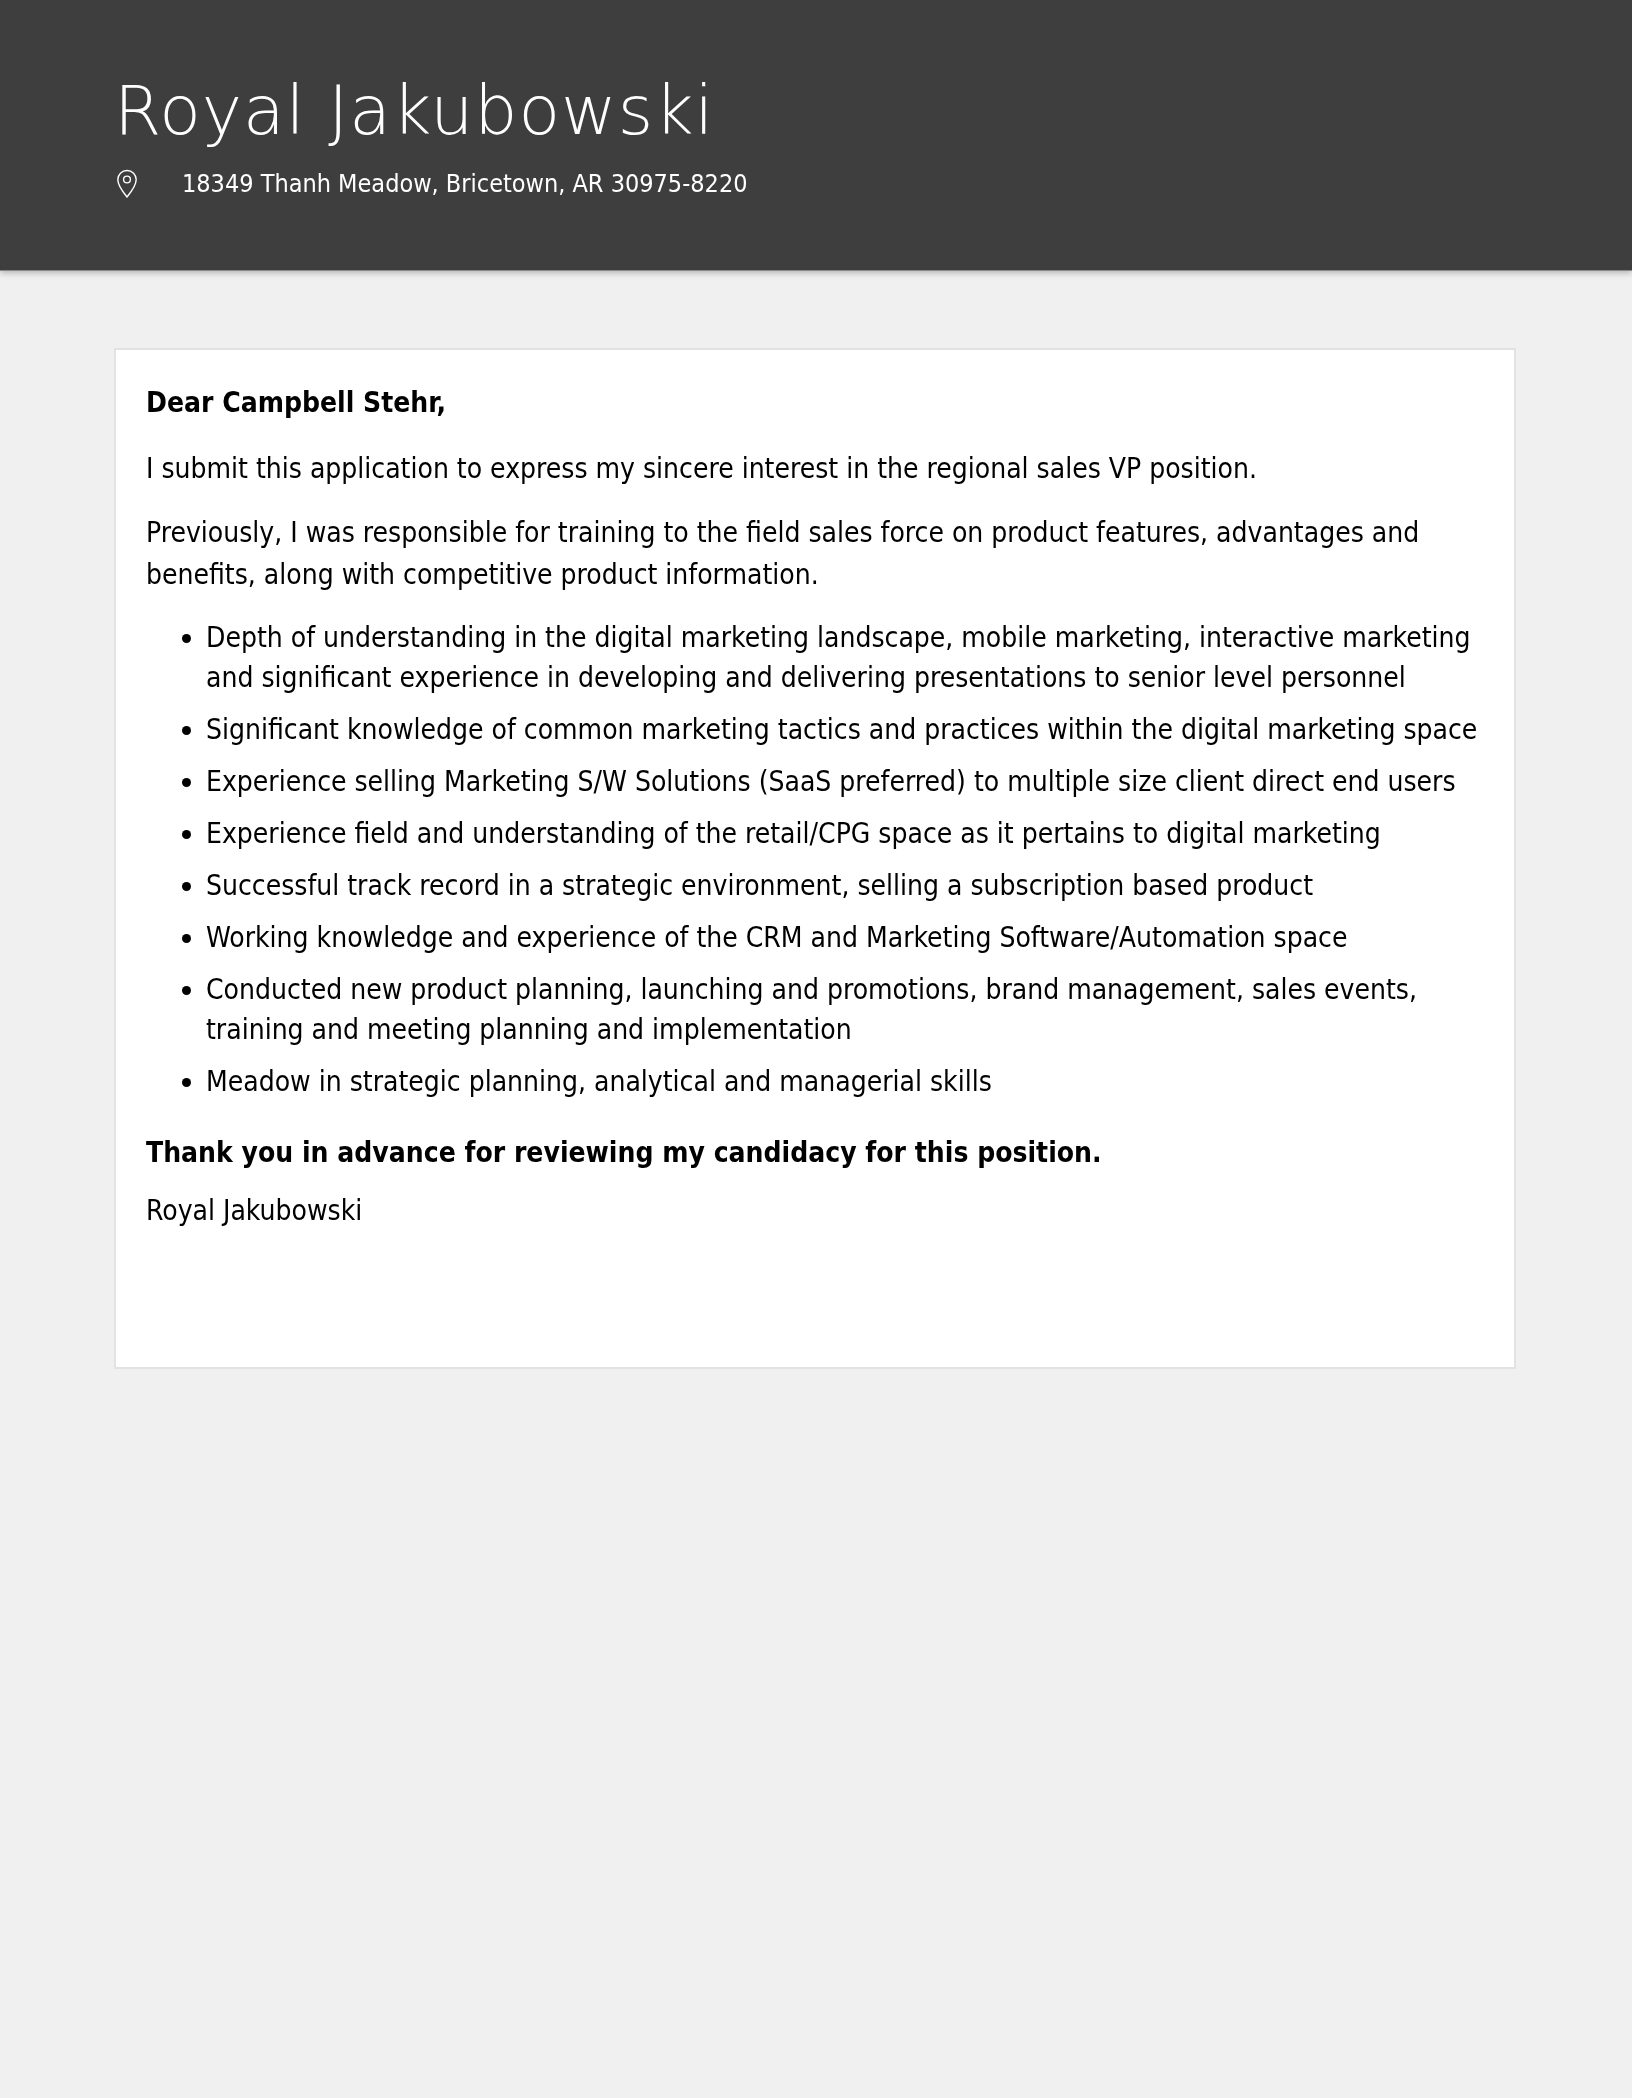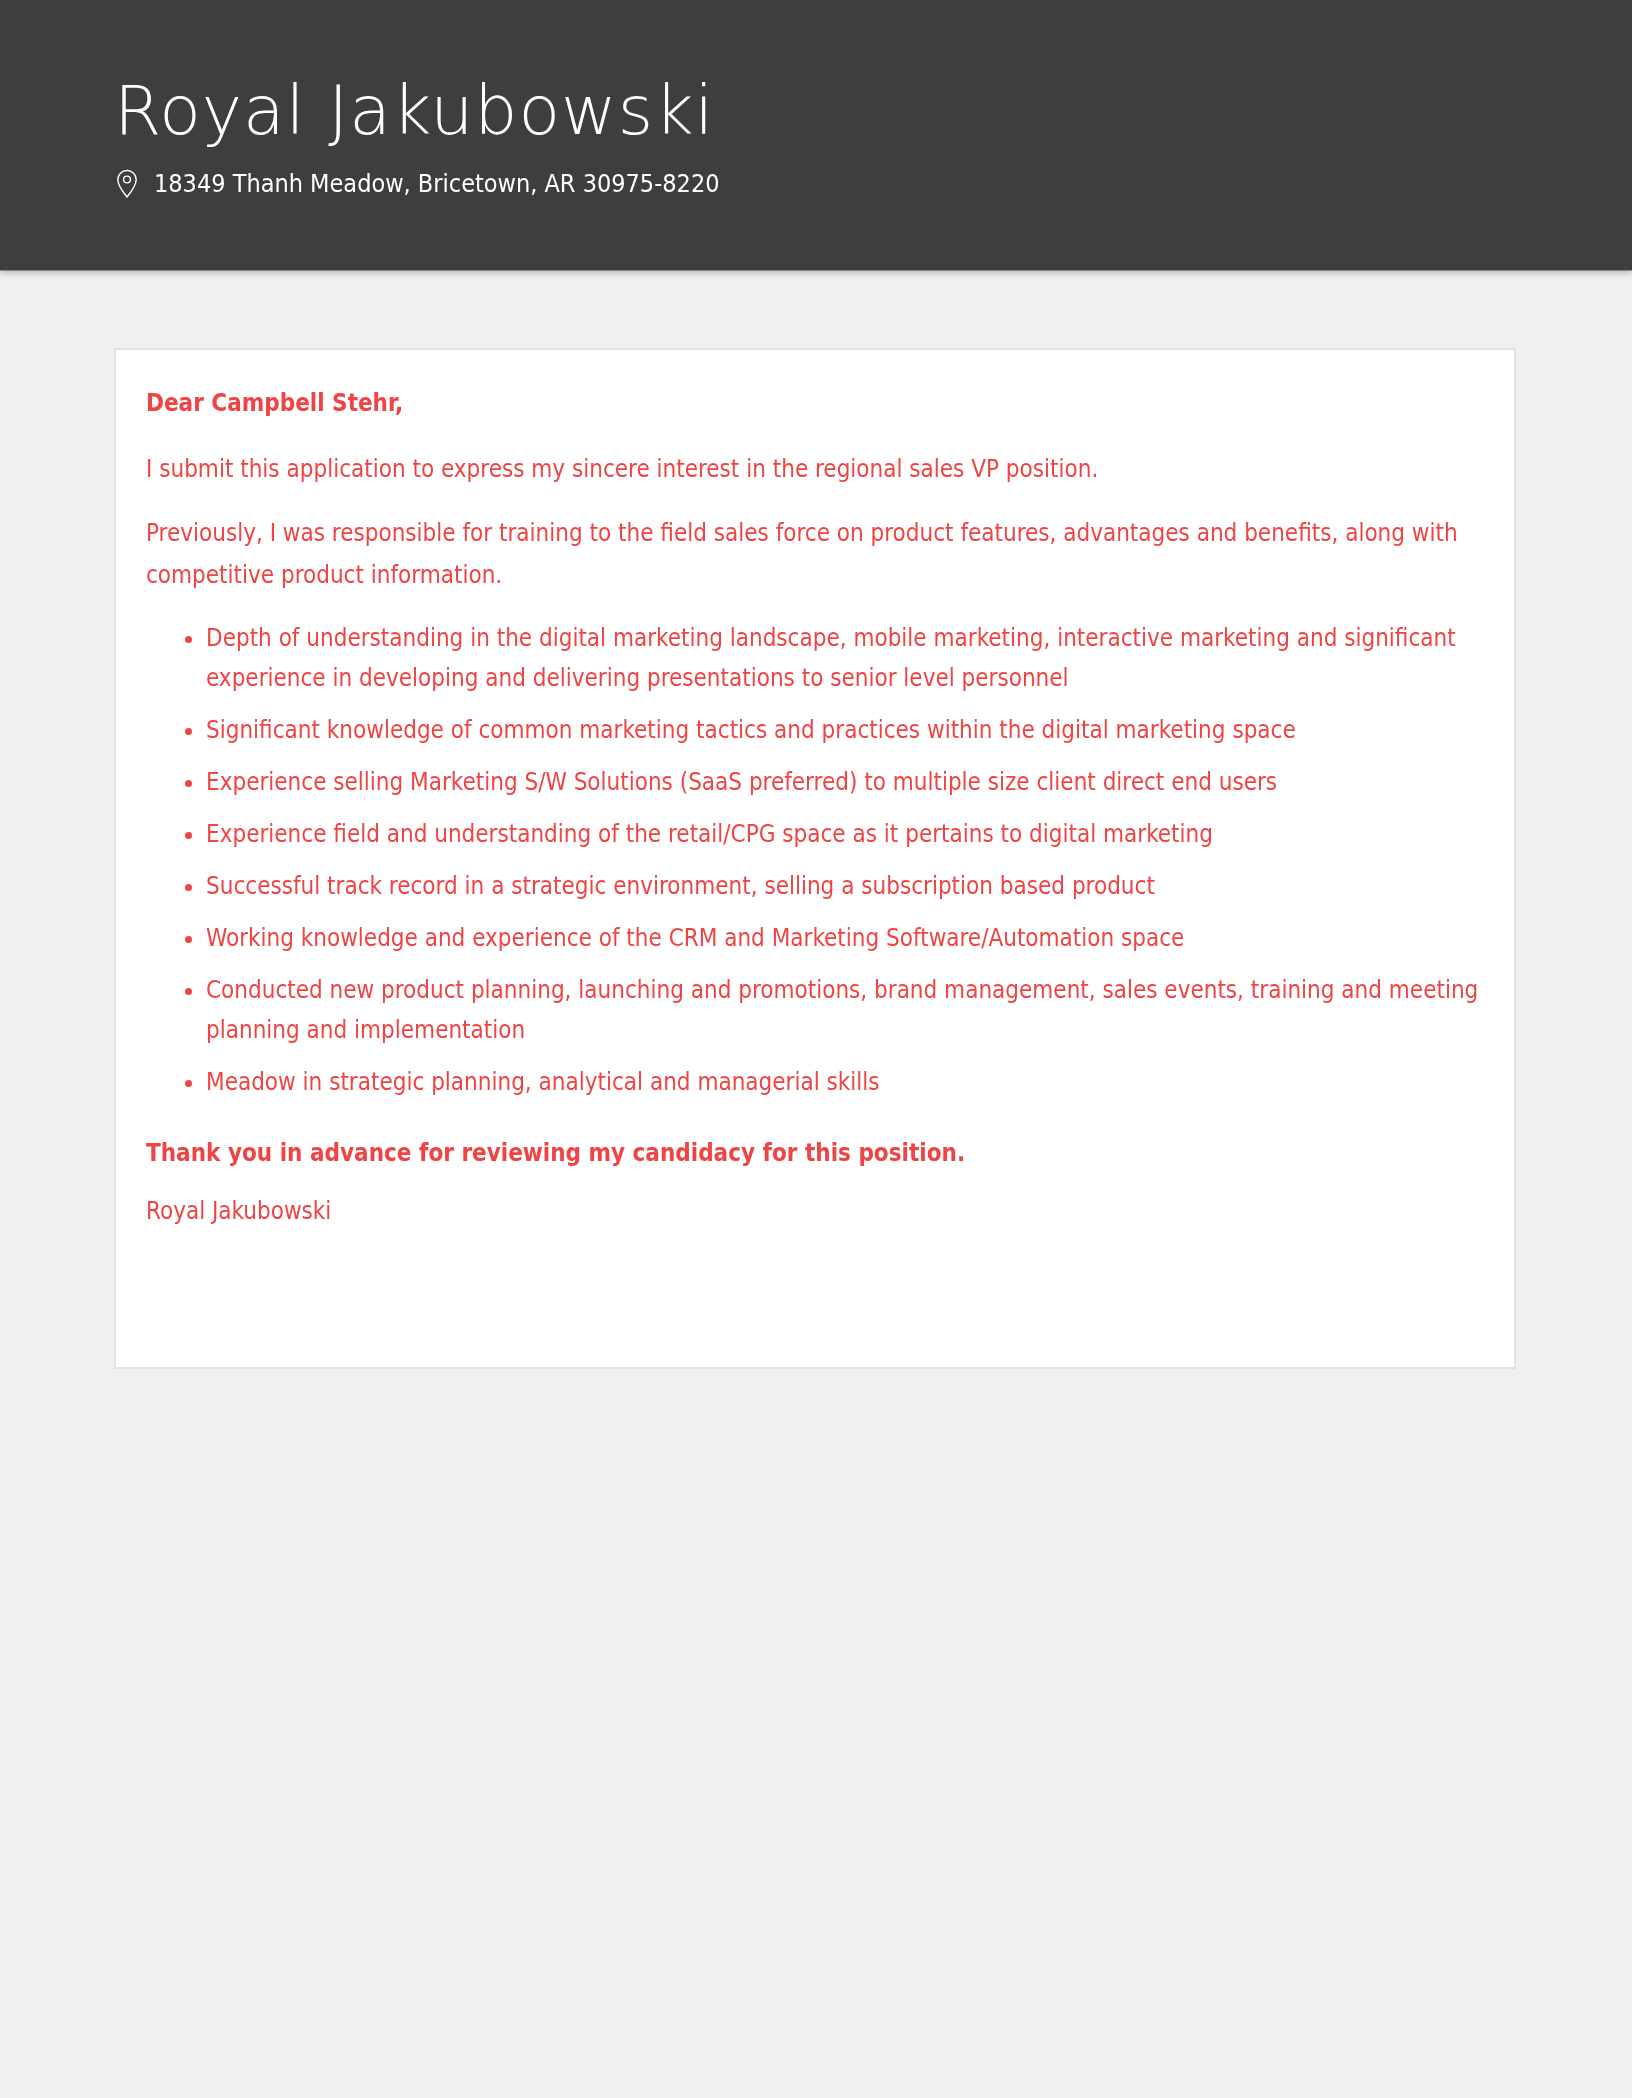--- a/index.html
+++ b/index.html
@@ -39,20 +39,21 @@
     .address-row {
       position: absolute;
       left: 116px;
       top: 166px;
       display: flex;
       align-items: center;
       color: #ffffff;
       font-size: 25px;
       line-height: 36px;
       white-space: nowrap;
+      gap: 28px;
     }
     .pin {
       width: 22px;
       height: 30px;
       margin-right: 16px;
       display: inline-block;
     }
     .address-text {
       font-family: "DejaVu Sans Condensed", "DejaVu Sans", sans-serif;
       font-stretch: condensed;
@@ -67,23 +68,23 @@
       border: 2px solid #e2e2e2;
       box-sizing: border-box;
     }
     .content {
       position: absolute;
       left: 30px;
       top: 32px;
       width: 1345px;
       font-family: "DejaVu Sans Condensed", "DejaVu Sans", sans-serif;
       font-stretch: condensed;
-      font-size: 24px;
+      font-size: 28px;
       line-height: 42px;
-      color: #ef4444;
+      color: #000000;
     }
     .content p {
       margin: 0 0 22px 0;
     }
     .content .greeting {
       font-weight: bold;
       margin-bottom: 24px;
     }
     .content ul {
       margin: 0 0 30px 0;

